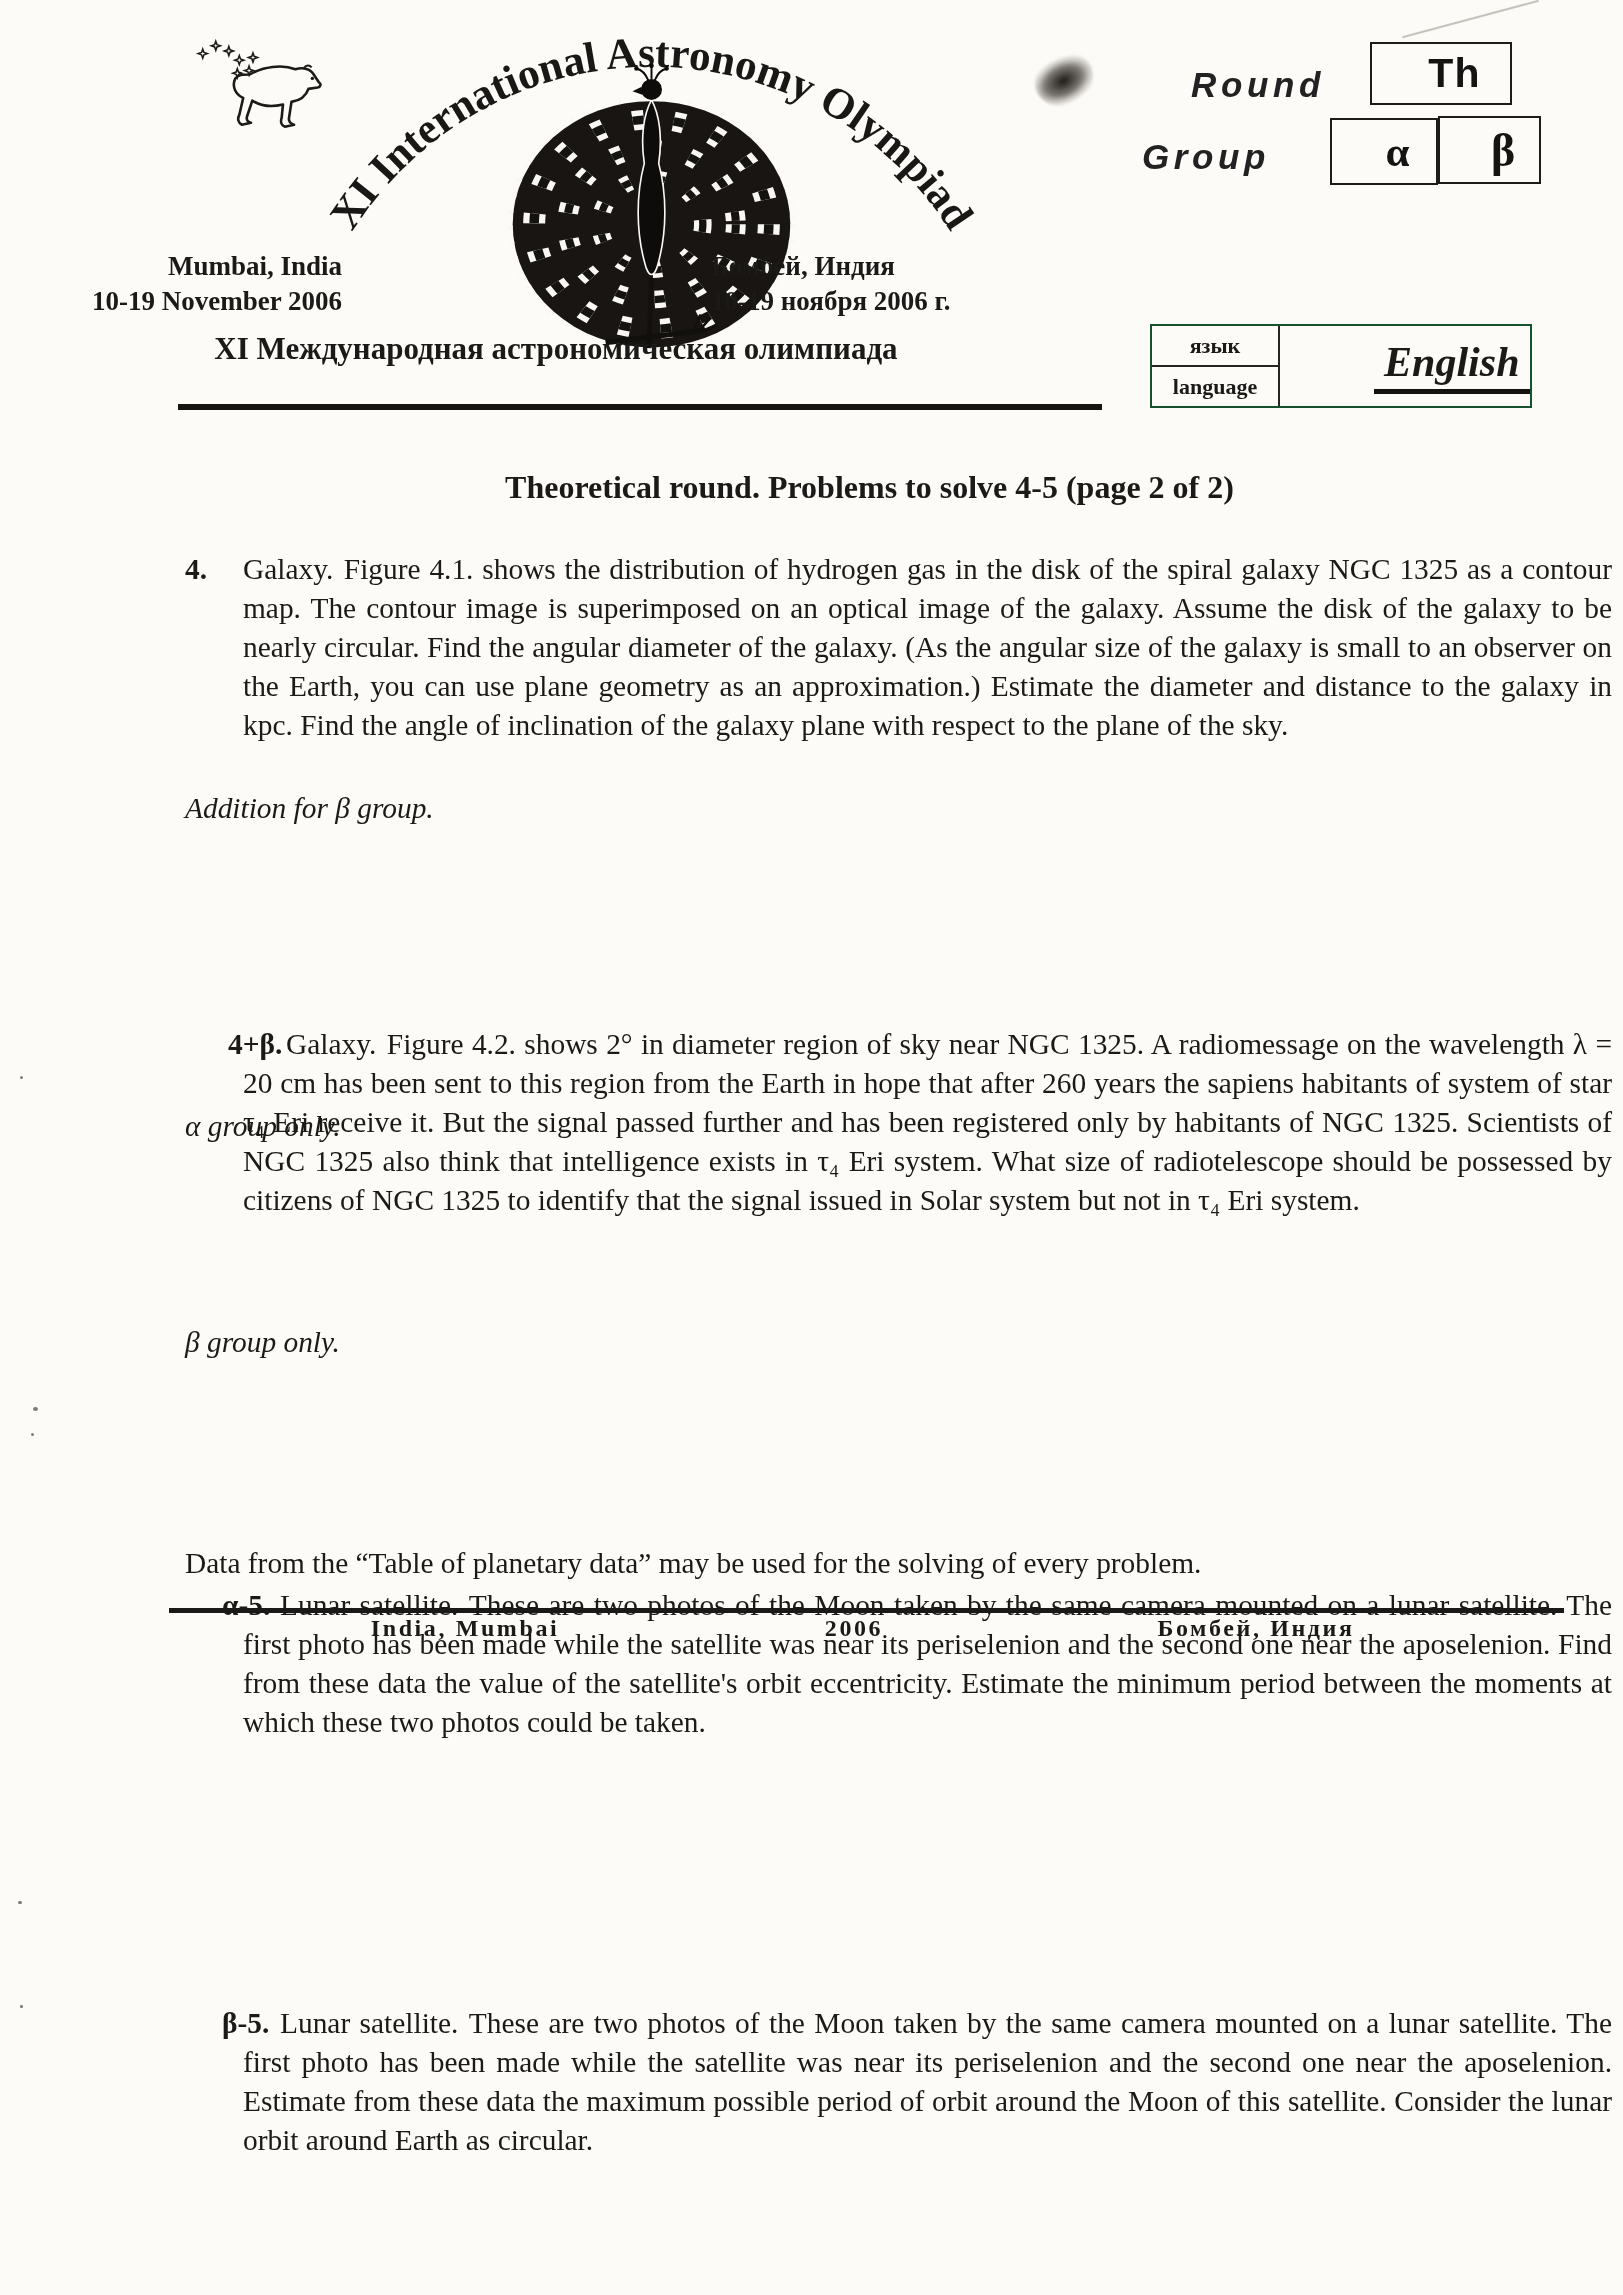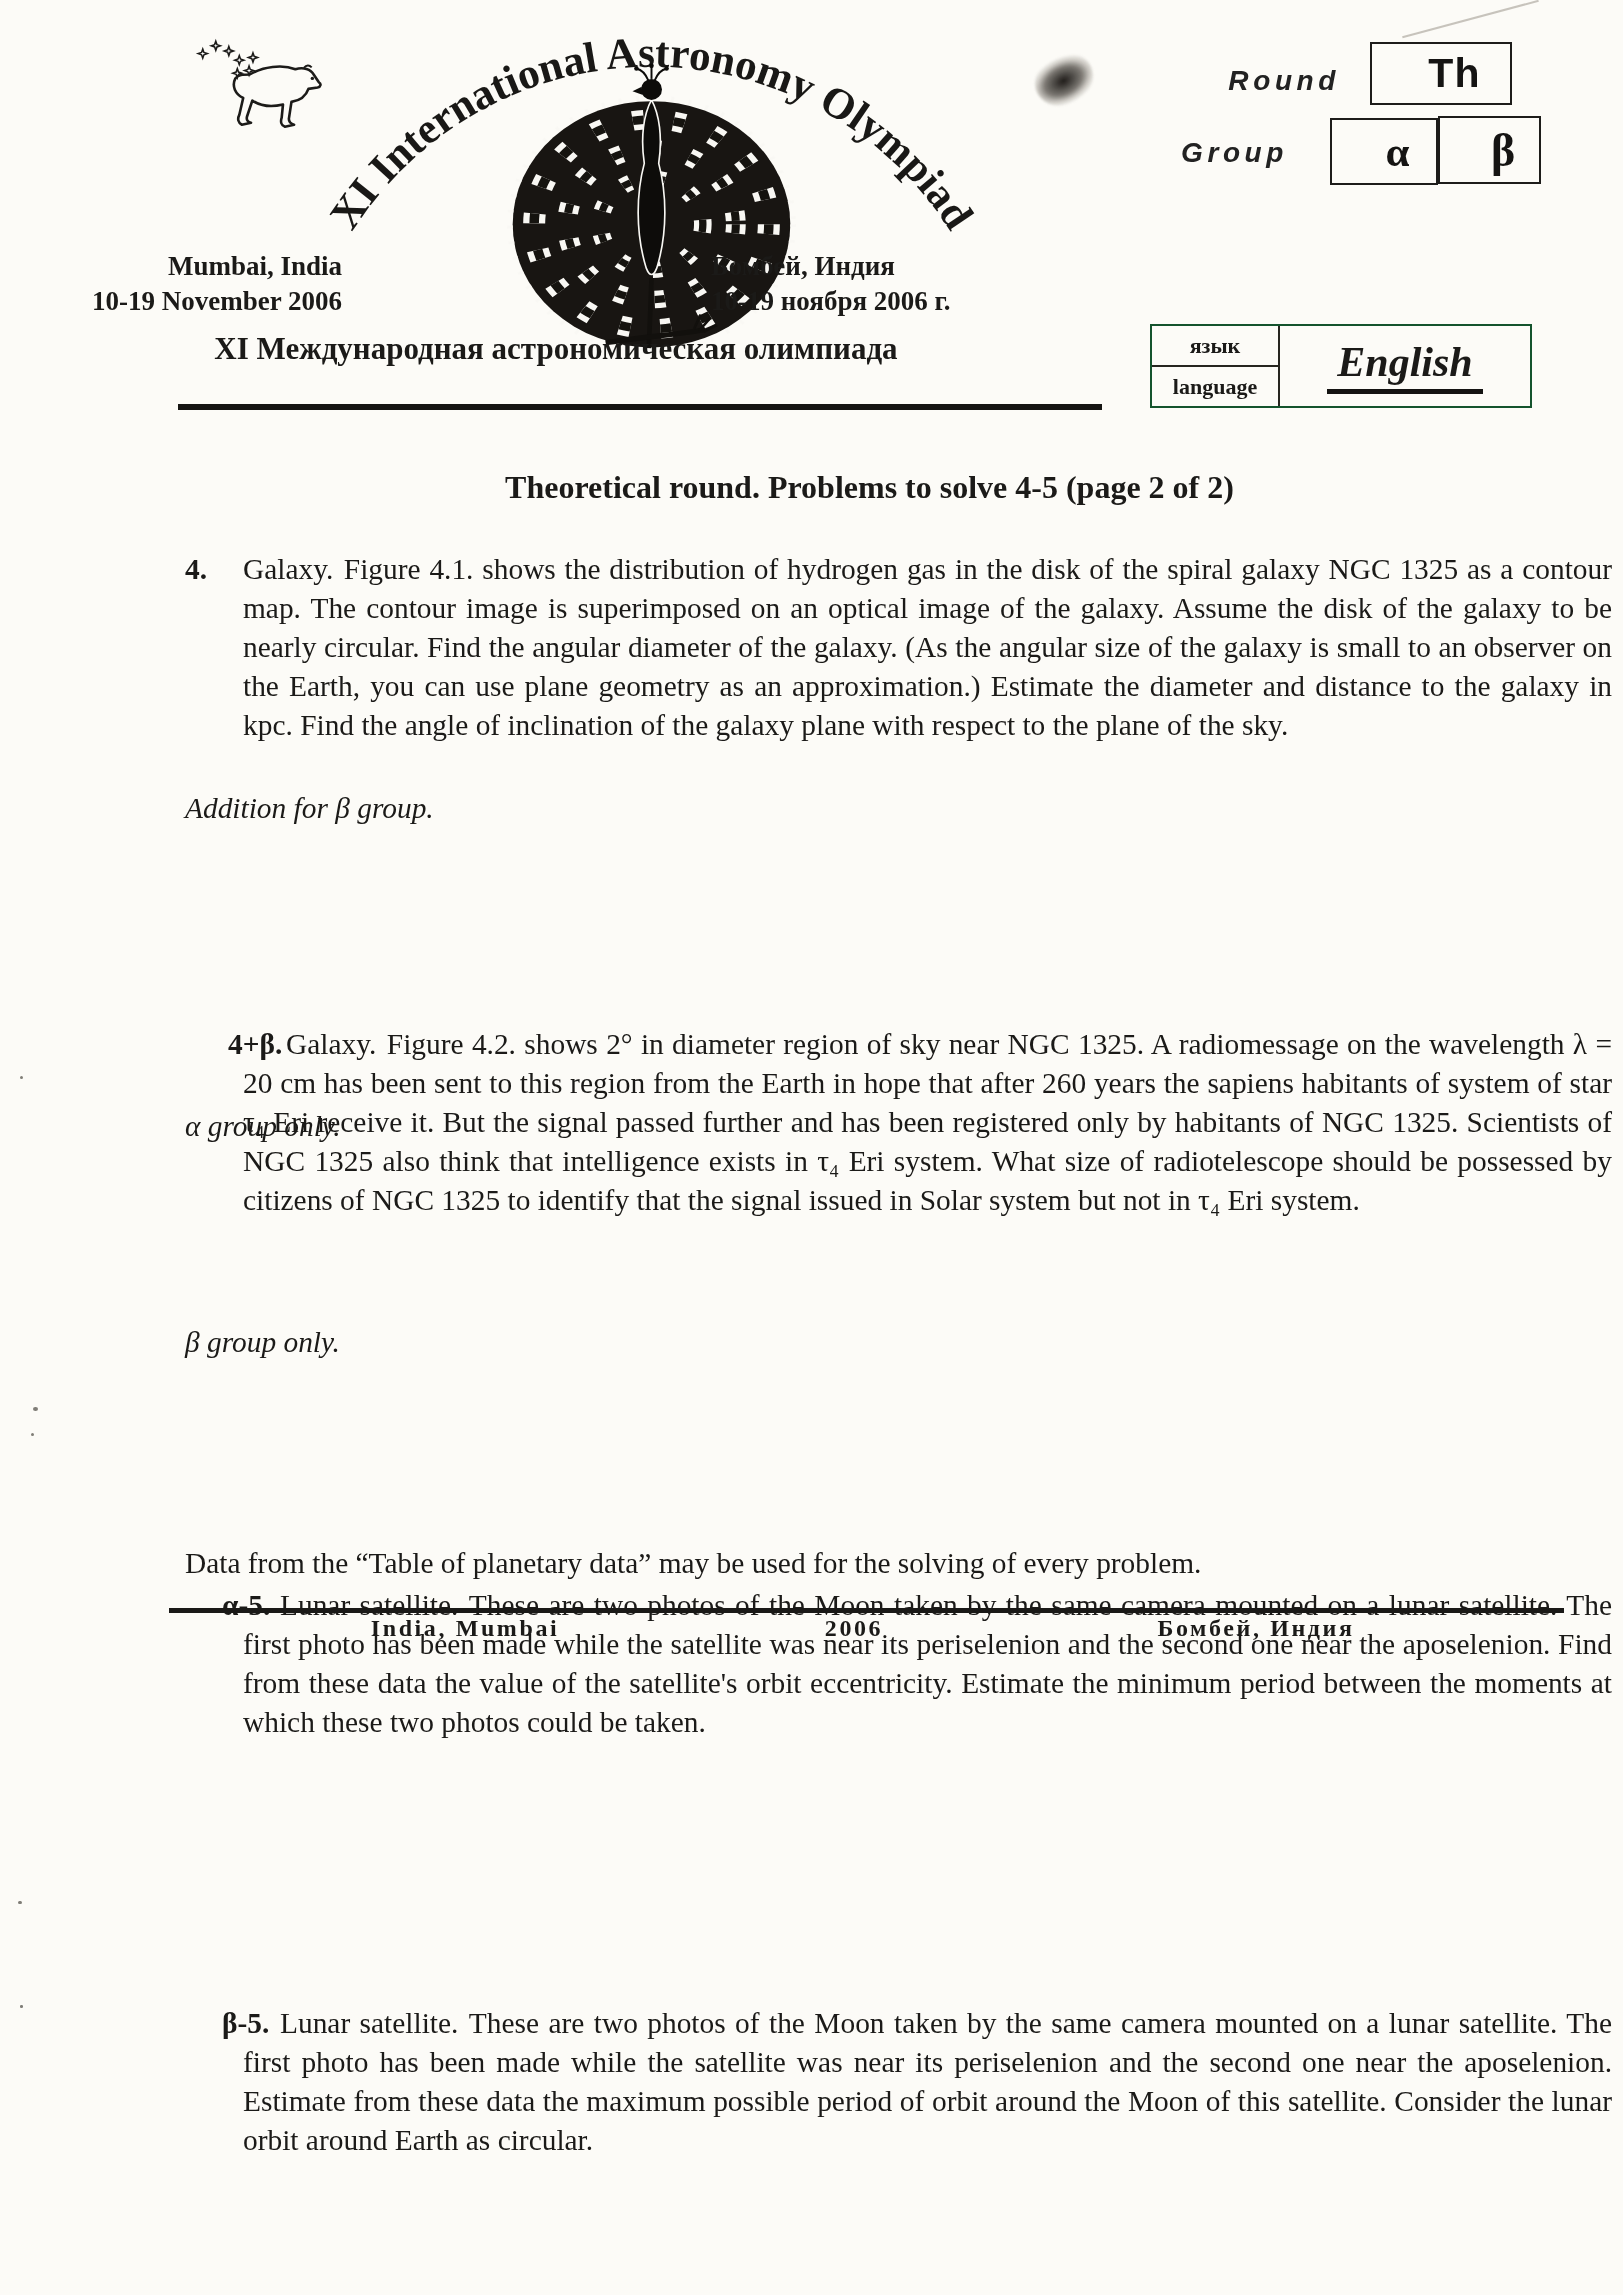--- a/index.html
+++ b/index.html
@@ -9,35 +9,35 @@
 
   
   .venue{position:absolute;font-weight:bold;font-size:27px;line-height:35px;white-space:nowrap;}
   .venue-en{left:92px;top:249px;width:250px;text-align:right;}
   .venue-ru{left:711px;top:249px;width:288px;text-align:left;}
   .subtitle-ru{position:absolute;left:157px;top:331px;width:798px;text-align:center;
                font-weight:bold;font-size:31px;white-space:nowrap;}
   .header-rule{position:absolute;left:178px;top:404px;width:924px;height:5.9px;background:#161513;}
 
   .round-label,.group-label{position:absolute;font-family:"Liberation Sans",sans-serif;
-     font-style:italic;font-weight:bold;font-size:28px;letter-spacing:4.6px;color:#222;
-     width:164px;text-align:right;white-space:nowrap;}
+     font-style:italic;font-weight:bold;font-size:35px;letter-spacing:4.6px;color:#222;
+     width:164px;text-align:center;white-space:nowrap;}
   .round-label{left:1176px;top:65px;}
   .group-label{left:1124px;top:137px;}
   .valbox{position:absolute;border:2.6px solid #1d1c1a;display:flex;align-items:center;justify-content:center;
           font-weight:bold;color:#151413;background:transparent;padding-left:27px;}
   .thbox{left:1370px;top:42px;width:111px;height:59px;font-family:"Liberation Sans",sans-serif;font-size:41px;letter-spacing:1.3px;}
   .abox{left:1330px;top:118px;width:77px;height:63px;font-size:43px;}
   .bbox{left:1438px;top:116px;width:72px;height:64px;font-size:46px;overflow:visible;}
 
   .langbox{position:absolute;left:1150px;top:324px;width:378px;height:80px;border:2px solid #14532d;display:flex;}
   .langbox .lcol{width:126px;border-right:2px solid #26251f;display:flex;flex-direction:column;}
   .langbox .lcell{flex:1;display:flex;align-items:center;justify-content:center;font-size:22px;font-weight:bold;}
   .langbox .lcell.top{border-bottom:2px solid #26251f;}
-  .langbox .rcol{flex:1;display:flex;align-items:center;justify-content:center;}
+  .langbox .rcol{flex:1;display:flex;align-items:center;justify-content:flex-end;}
   .langbox .english{font-style:italic;font-weight:bold;font-size:42px;border-bottom:5.9px solid #141312;
                     padding:0 10.5px 2.6px 10.5px;}
 
   .fold-line{position:absolute;left:1400px;top:18.3px;width:141px;height:2px;background:#b9b5ac;
              transform:rotate(-15deg);opacity:.8;}
   .galaxy{position:absolute;left:1034px;top:54px;width:60px;height:51px;border-radius:50%;
     background:radial-gradient(ellipse 62% 48% at 48% 52%, rgba(18,15,12,.95), rgba(35,30,24,.6) 52%, rgba(70,62,50,.28) 74%, transparent 96%);
     transform:rotate(-28deg);filter:blur(1px);}
 
   

